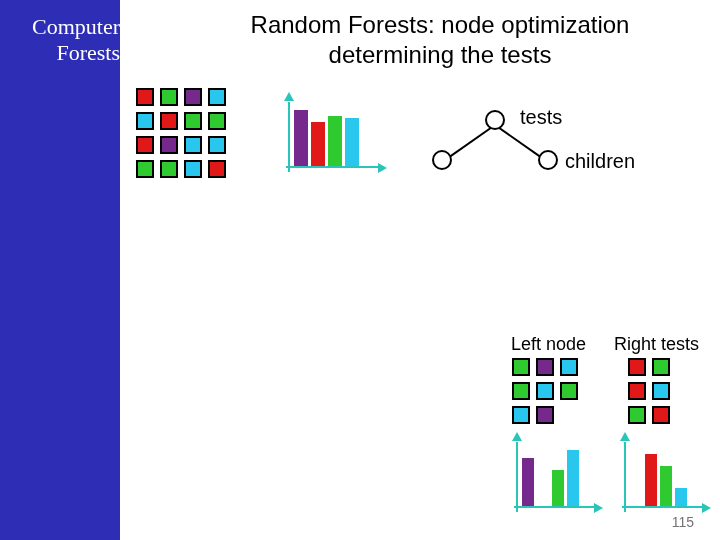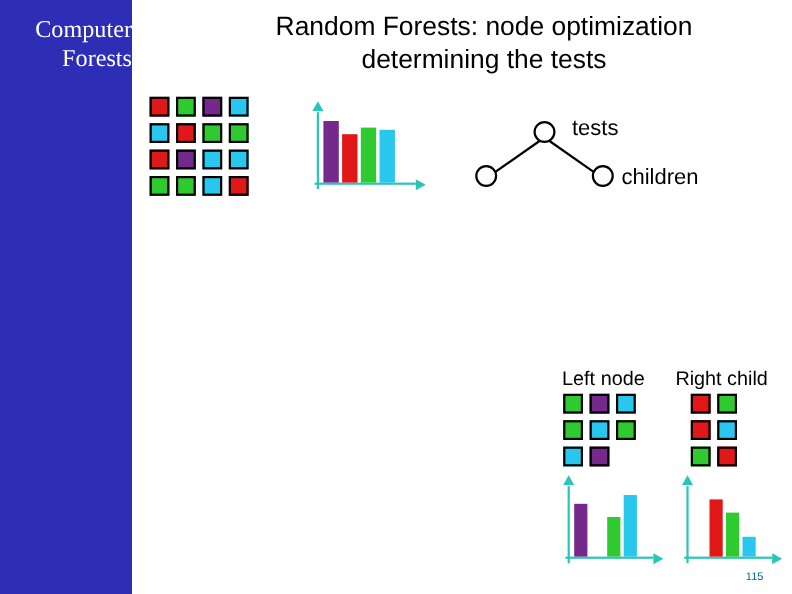--- a/index.html
+++ b/index.html
@@ -36,22 +36,22 @@
     text-align: center;
     color: #000;
     font-size: 24px;
     line-height: 1.25;
     font-family: Arial, sans-serif;
   }
   .page-num {
     position: absolute;
     right: 26px;
     bottom: 10px;
-    font-size: 10px;
-    color: #0369a1;
+    font-size: 14px;
+    color: #737373;
     font-family: Arial, sans-serif;
   }
   
   .grid {
     position: absolute;
     display: grid;
     gap: 6px;
   }
   .sq {
     width: 18px;
@@ -171,21 +171,21 @@
 <div class="edge" style="left:495px; top:124px; width:62px; transform: rotate(145deg);"></div>
 <div class="edge" style="left:495px; top:124px; width:62px; transform: rotate(35deg);"></div>
 <div class="node" style="left:485px; top:110px;"></div>
 <div class="node" style="left:432px; top:150px;"></div>
 <div class="node" style="left:538px; top:150px;"></div>
 
 <div class="label" style="left:520px; top:106px;">tests</div>
 <div class="label" style="left:565px; top:150px;">children</div>
 
 <div class="label-sm" style="left:511px; top:334px;">Left node</div>
-<div class="label-sm" style="left:614px; top:334px;">Right child</div>
+<div class="label-sm" style="left:614px; top:334px;">Right tests</div>
 
 <div id="grid-left" class="grid" style="left:512px; top:358px; grid-template-columns: repeat(3, 18px);">
     <div class="sq" style="background: rgb(47, 202, 47);"></div>
     <div class="sq" style="background: rgb(118, 41, 140);"></div>
     <div class="sq" style="background: rgb(41, 198, 237);"></div>
     <div class="sq" style="background: rgb(47, 202, 47);"></div>
     <div class="sq" style="background: rgb(41, 198, 237);"></div>
     <div class="sq" style="background: rgb(47, 202, 47);"></div>
     <div class="sq" style="background: rgb(41, 198, 237);"></div>
     <div class="sq" style="background: rgb(118, 41, 140);"></div>

